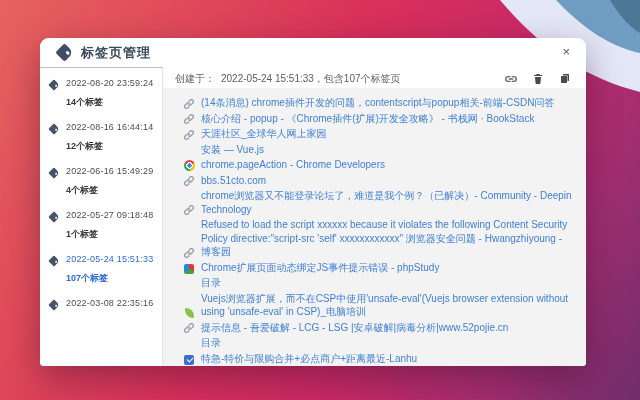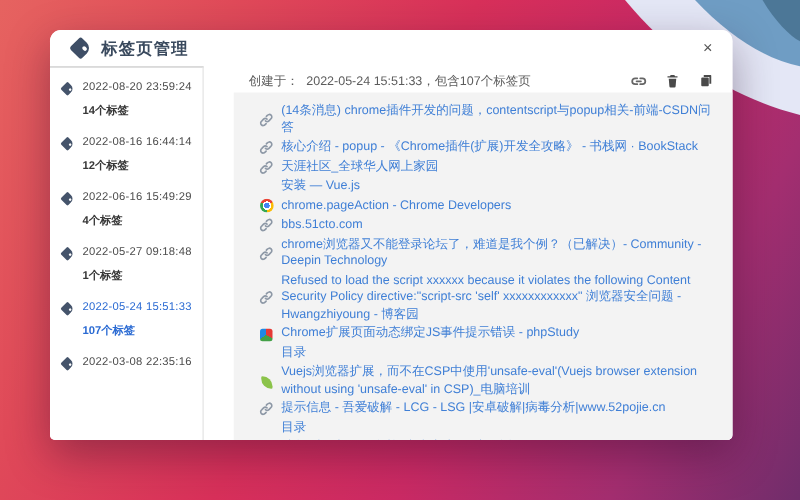--- a/index.html
+++ b/index.html
@@ -3,53 +3,53 @@
 <meta charset="utf-8">
 <style>
   * { margin:0; padding:0; box-sizing:border-box; }
   html,body { width:640px; height:400px; overflow:hidden; }
   body { font-family:"Liberation Sans","DejaVu Sans",sans-serif; }
 
   .stage { position:relative; width:640px; height:400px; overflow:hidden;
     background:linear-gradient(118deg,#e66360 0%,#e04a59 22%,#d8305a 45%,#cb2a64 62%,#a42e70 82%,#702d6b 100%); }
   .waves { position:absolute; top:0; right:0; }
 
-  .window { position:absolute; left:40px; top:24px; width:546px; height:328px;
+  .window { position:absolute; left:40px; top:38px; width:546px; height:328px;
     background:#fff; border-radius:9px 9px 4px 4px; overflow:hidden;
     box-shadow:0 12px 34px rgba(40,10,40,.38); display:flex; flex-direction:column; }
 
   .titlebar { height:29px; flex:none; display:flex; align-items:center; padding:0 16px; position:relative; background:#fff; }
   .title-tag { width:13px; height:13px; background:#3e4e66; transform:rotate(45deg);
     border-radius:2px 6px 2px 2px; position:relative; margin:0 10px 0 2px; flex:none; }
   .title-tag::after { content:""; position:absolute; width:3.5px; height:3.5px; background:#fff; border-radius:50%; top:2.5px; right:2.5px; }
   .title-text { font-size:13px; font-weight:bold; color:#3a4a5e; letter-spacing:1px; }
   .close-btn { position:absolute; right:16px; top:6px; border:none; background:none; font-size:13px;
     color:#555; cursor:pointer; line-height:16px; font-family:inherit; }
 
-  .win-body { flex:1; display:flex; min-height:0;gap:24px; }
+  .win-body { flex:1; display:flex; min-height:0; }
 
   .sidebar { width:123px; flex:none; border-top:1px solid #bfbfbf; border-right:1px solid #e4e4e4;
     padding:4px 0 0 8px; overflow:hidden; background:#fff; }
   .side-item { display:flex; align-items:flex-start; padding:6px 2px 7px 0; cursor:pointer; }
   .tag-icon { width:8px; height:8px; background:#45546b; transform:rotate(45deg);
     border-radius:1px 4px 1px 1px; position:relative; flex:none; margin:3px 8px 0 2px; }
   .tag-icon::after { content:""; position:absolute; width:2px; height:2px; background:#fff; border-radius:50%; top:1.5px; right:1.5px; }
   .side-date { display:block; font-size:9px; color:#4d4d4d; letter-spacing:.2px; }
   .side-count { display:block; font-size:9px; font-weight:bold; color:#383838; margin-top:8px; }
   .side-item.selected .side-date, .side-item.selected .side-count { color:var(--selected,#2b6bd3); }
 
   .main { flex:1; display:flex; flex-direction:column; min-width:0; background:#fff; }
   .main-header { height:21px; flex:none; display:flex; align-items:center; padding:2px 14px 0 12px; font-size:10px; color:#5c5c5c; }
   .hdr-label { margin-right:6px; }
   .actions { margin-left:auto; display:flex; align-items:center; gap:13px; }
   .act { border:none; background:none; padding:0; cursor:pointer; width:14px; height:14px; display:flex; align-items:center; justify-content:center; }
   .act svg { display:block; }
 
   .list { flex:1; background:#f3f3f3; padding:7px 12px 0 20px; overflow:hidden; }
-  .tab-row { display:flex; align-items:center; padding:1px 0; cursor:pointer; }
+  .tab-row { display:flex; align-items:flex-end; padding:1px 0; cursor:pointer; }
   .row-icon { width:12px; height:12px; flex:none; margin:1px 6px 0 0; display:none; align-items:center; justify-content:center; }
   .tab-row[data-icon="link"]     .icon-link,
   .tab-row[data-icon="chrome"]   .icon-chrome,
   .tab-row[data-icon="vue"]      .icon-vue,
   .tab-row[data-icon="phpstudy"] .icon-phpstudy,
   .tab-row[data-icon="lanhu"]    .icon-lanhu,
   .tab-row[data-icon="none"]     .icon-none { display:flex; }
   .icon-chrome i { width:11px; height:11px; border-radius:50%; display:block;
     background:
       radial-gradient(circle at 50% 50%, #4285f4 0 28%, #ffffff 29% 43%, rgba(0,0,0,0) 44%),

